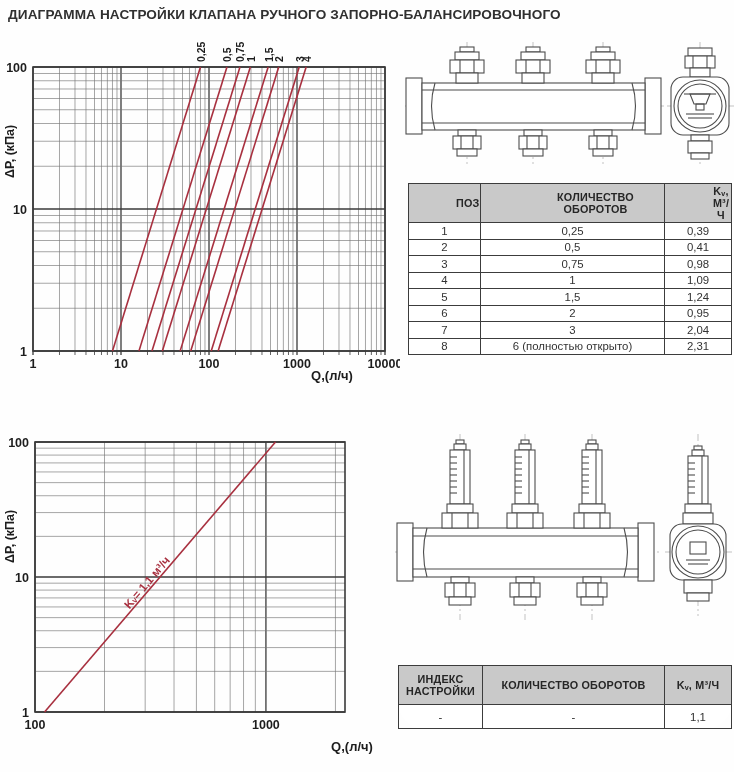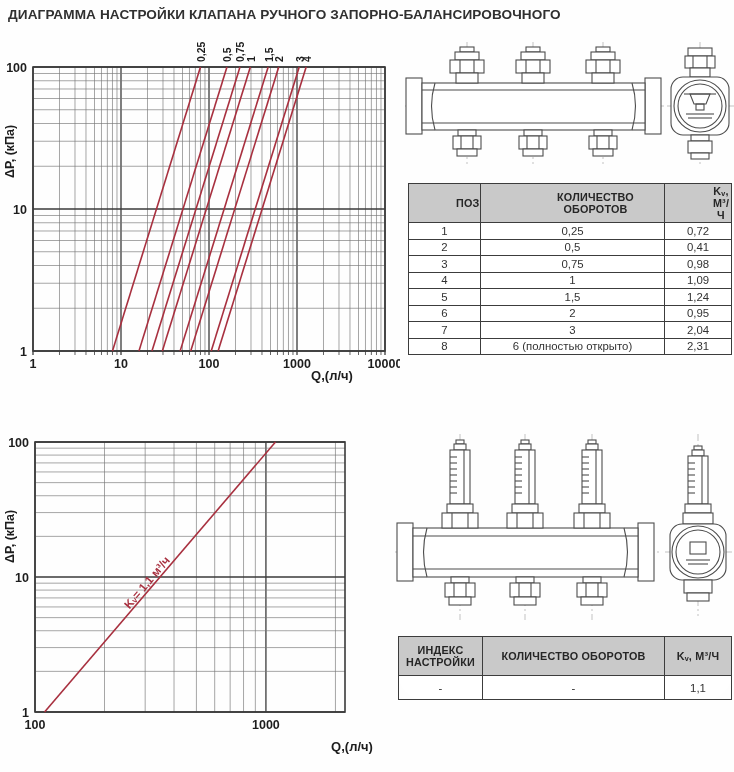--- a/index.html
+++ b/index.html
@@ -15,21 +15,21 @@
   #drawing1{left:405px;top:42px;width:329px;height:140px;}
   #drawing2{left:395px;top:430px;width:339px;height:215px;}
   svg text{font-family:"Liberation Sans","DejaVu Sans",sans-serif;}
   table{position:absolute;border-collapse:collapse;table-layout:fixed;background:#fff;}
   th,td{border:1.5px solid #3c3c3c;text-align:center;overflow:hidden;}
   th{background:#c9c9c9;font-weight:700;color:#262626;padding-left:47px;}
   td{color:#333;font-weight:400;}
   #table1{left:408px;top:183px;width:323px;}
   #table1 th{font-size:10.8px;height:24px;letter-spacing:.2px;}
   #table1 td{font-size:11.4px;height:15.5px;padding:0 2px;}
-  #table2{left:398px;top:636px;width:333px;border-radius:27px;}
+  #table2{left:398px;top:665px;width:333px;border-radius:27px;}
   #table2 th{font-size:10.8px;height:38px;letter-spacing:.2px;padding:0 3px;}
   #table2 td{font-size:11.4px;height:21px;}
   .tech{stroke:#4d4d4d;stroke-width:1.1;fill:none;}
   .techfill{stroke:#4d4d4d;stroke-width:1.1;fill:#ffffff;}
   .cl{stroke:#9a9a9a;stroke-width:.6;stroke-dasharray:7 3 2 3;fill:none;}
 </style>
 </head>
 <body>
 
 <div class="page">
@@ -264,21 +264,21 @@
       <tr>
         <th>ПОЗИЦИЯ</th>
         <th>КОЛИЧЕСТВО ОБОРОТОВ</th>
         <th>Kᵥ, М³/Ч</th>
       </tr>
     </thead>
     <tbody>
         <tr>
           <td>1</td>
           <td>0,25</td>
-          <td>0,72</td>
+          <td>0,39</td>
         </tr>
         <tr>
           <td>2</td>
           <td>0,5</td>
           <td>0,41</td>
         </tr>
         <tr>
           <td>3</td>
           <td>0,75</td>
           <td>0,98</td>

